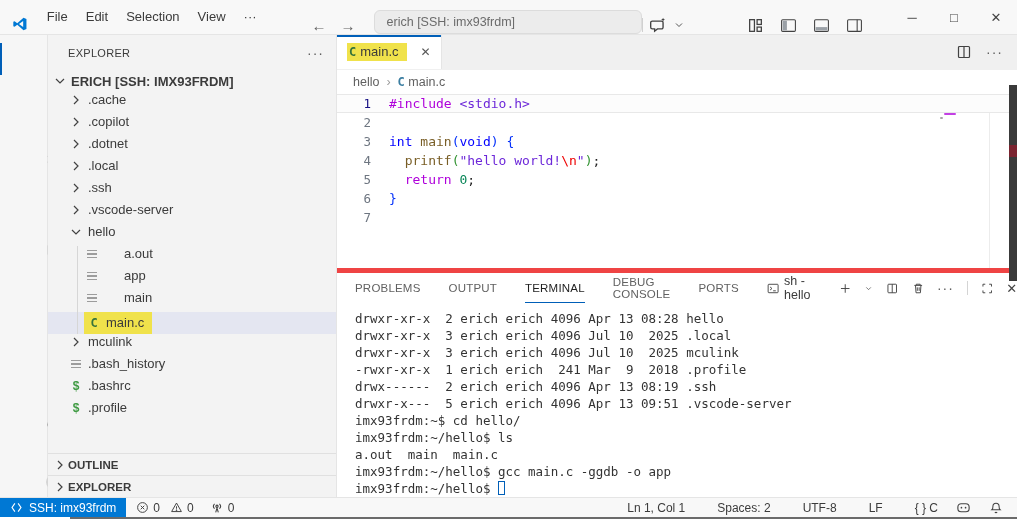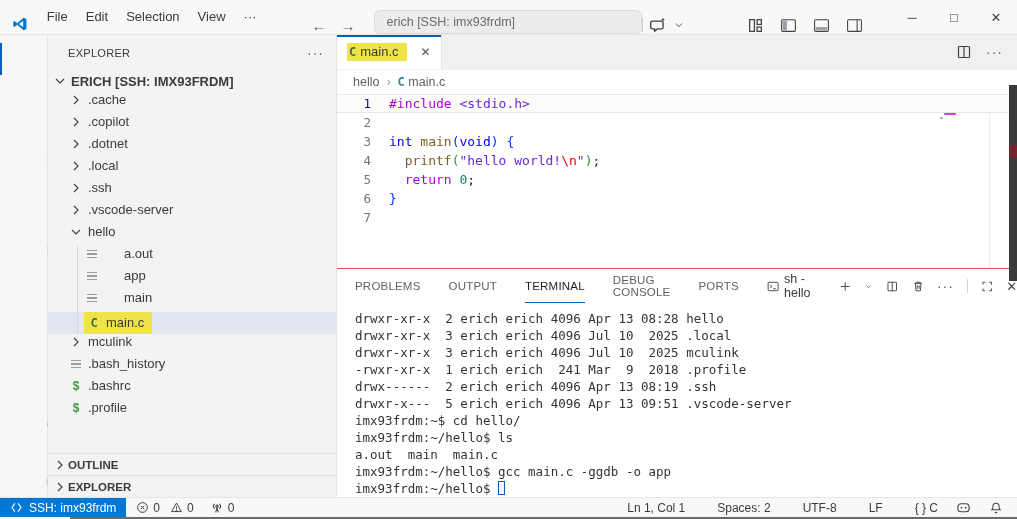--- a/index.html
+++ b/index.html
@@ -80,21 +80,21 @@
   .code-line { position:relative; height:19px; line-height:19px; display:flex; white-space:pre; }
   .code-line.current { background:#fcfcfc; box-shadow:inset 0 1px 0 #e8e8e8, inset 0 -1px 0 #e8e8e8; }
   .gutter { width:52px; flex:none; text-align:right; padding-right:18px; color:#6e7681; font-size:12.5px; }
   .code-line.current .gutter { color:#171184; }
   .tok-kw{color:#af00db} .tok-ty{color:#0000ff} .tok-fn{color:#795e26} .tok-str{color:#6d28d9}
   .tok-esc{color:#ee0000} .tok-num{color:#098658} .tok-pl{color:#1f1f1f} .tok-b1{color:#0431fa} .tok-b2{color:#319331}
   .minimap { position:absolute; top:0; right:27px; width:56px; bottom:0; border-right:1px solid #ececec; }
   .minimap .mm { position:absolute; height:2px; border-radius:1px; opacity:.75; }
 
   
-  .panel { height:229px; border-top:1px solid #ef4444; background:#fff; display:flex; flex-direction:column; }
+  .panel { height:229px; border-top:5px solid #ef4444; background:#fff; display:flex; flex-direction:column; }
   .panel-tabs { height:35px; display:flex; align-items:center; padding-left:18px; }
   .ptab { margin-right:28px; font-size:11.5px; color:#616161; letter-spacing:.2px; height:100%;
           display:flex; align-items:center; border-bottom:1px solid transparent; }
   .ptab.active { color:#1f1f1f; border-bottom:1px solid #005fb8; }
   .panel-actions { margin-left:auto; display:flex; align-items:center; gap:13px; padding-right:14px; color:#444; }
   .pa-sep { width:1px; height:14px; background:#d4d4d4; }
   .term-label { display:flex; align-items:center; gap:5px; font-size:12.5px; color:#3b3b3b; }
   .terminal { flex:1; padding:7px 0 0 18px; font-family:"DejaVu Sans Mono", monospace; font-size:12.5px;
               color:#333; line-height:17px; white-space:pre; }
   .cursor-box { display:inline-block; width:7px; height:14px; border:1px solid #005fb8; vertical-align:-2px; }

